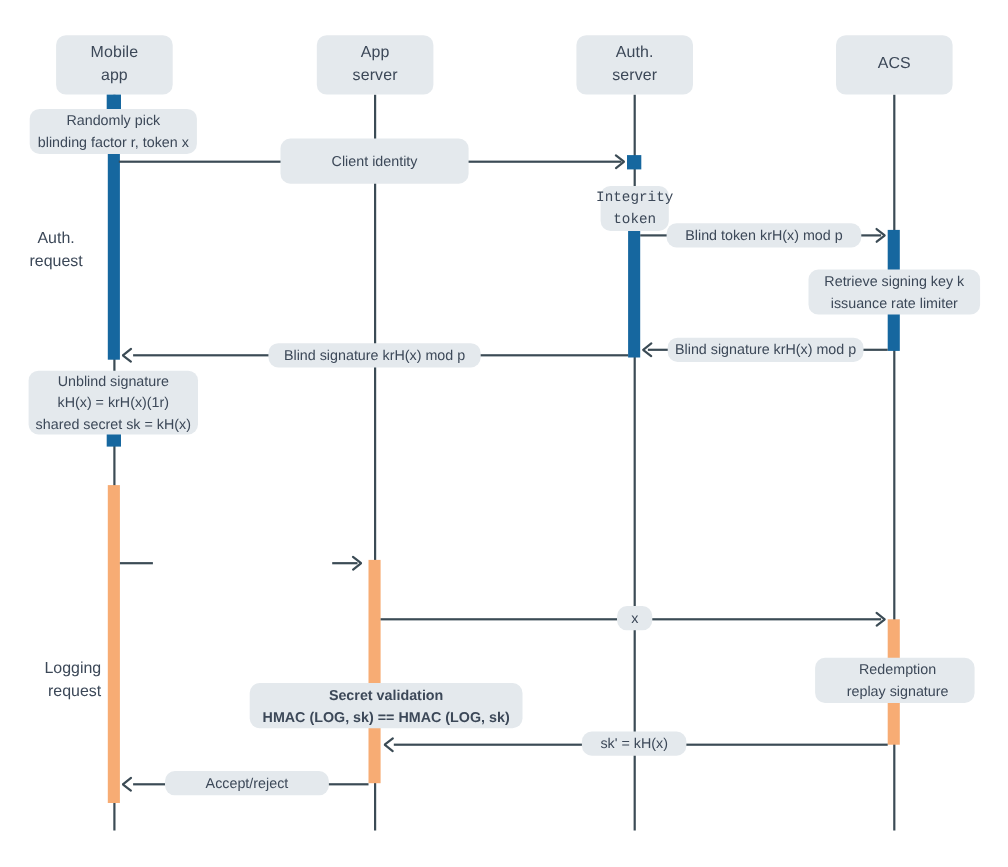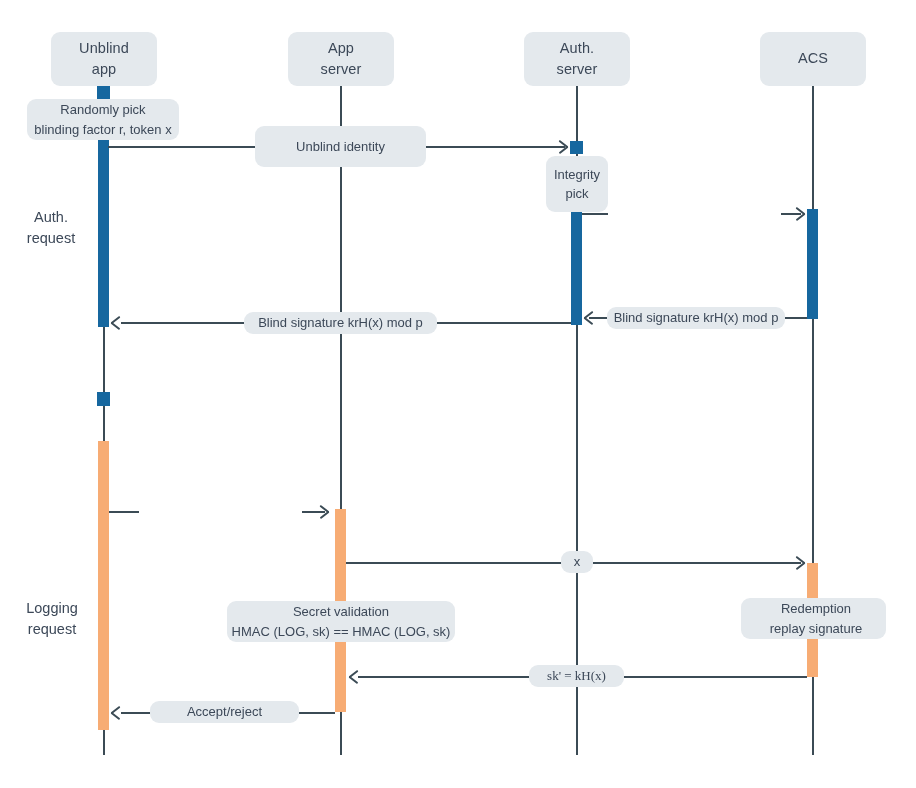--- a/index.html
+++ b/index.html
@@ -100,21 +100,21 @@
 
 <div id="stage">
 
   <div class="lifeline" style="left:103px;top:86px;height:669px;"></div>
   <div class="lifeline" style="left:340px;top:86px;height:669px;"></div>
   <div class="lifeline" style="left:576px;top:86px;height:669px;"></div>
   <div class="lifeline" style="left:812px;top:86px;height:669px;"></div>
 
   <div class="actor" style="left:51px;top:32px;width:106px;height:54px;">
     <div>
-      <span>Unblind</span>
+      <span>Mobile</span>
       <span>app</span>
     </div>
   </div>
   <div class="actor" style="left:288px;top:32px;width:106px;height:54px;">
     <div>
       <span>App</span>
       <span>server</span>
     </div>
   </div>
   <div class="actor" style="left:524px;top:32px;width:106px;height:54px;">
@@ -126,21 +126,21 @@
   <div class="actor" style="left:760px;top:32px;width:106px;height:54px;">
     <div>
       <span>ACS</span>
     </div>
   </div>
 
   <div class="phase" style="left:16px;top:207px;width:70px;">
     <span>Auth.</span>
     <span>request</span>
   </div>
-  <div class="phase" style="left:12px;top:598px;width:80px;">
+  <div class="phase" style="left:12px;top:598px;width:80px;text-align:right;">
     <span>Logging</span>
     <span>request</span>
   </div>
 
   <div class="act blue stub" style="left:97px;top:86px;height:14px;"></div>
 
   <div class="act blue" style="left:98px;top:137px;height:190px;"></div>
 
   <div class="act blue stub" style="left:97px;top:392px;height:14px;"></div>
 
@@ -207,63 +207,79 @@
 
   <div class="conn" style="left:121px;top:712px;width:30px;"></div>
   <div class="conn" style="left:298px;top:712px;width:37px;"></div>
   <div class="ahead left" style="left:110px;top:707px;">
       <i></i>
       <i></i>
     </div>
 
   <div class="pill" style="left:255px;top:126px;width:171px;height:41px;">
     <div>
-      <span>Unblind identity</span>
-    </div>
-  </div>
-
+      <span>Client identity</span>
+    </div>
+  </div>
+
+  <div class="pill" style="left:606px;top:203px;width:177px;height:22px;">
+    <span>Blind token krH(x) mod p</span>
+  </div>
 
   <div class="pill" style="left:607px;top:307px;width:178px;height:22px;">
     <span>Blind signature krH(x) mod p</span>
   </div>
 
   <div class="pill" style="left:244px;top:312px;width:193px;height:22px;">
     <span>Blind signature krH(x) mod p</span>
   </div>
 
 
   <div class="pill tiny" style="left:561px;top:551px;width:32px;height:22px;">
     <span>x</span>
   </div>
 
-  <div class="pill" style="left:529px;top:665px;width:95px;height:22px;font-family:Liberation Serif, serif;">
+  <div class="pill" style="left:529px;top:665px;width:95px;height:22px;">
     <span>sk' = kH(x)</span>
   </div>
 
   <div class="pill" style="left:150px;top:701px;width:149px;height:22px;">
     <span>Accept/reject</span>
   </div>
 
   <div class="pill" style="left:27px;top:99px;width:152px;height:41px;">
     <div>
       <span>Randomly pick</span>
       <span>blinding factor r, token x</span>
     </div>
   </div>
 
-  <div class="pill" style="left:546px;top:156px;width:62px;height:56px;">
+  <div class="pill" style="left:546px;top:169px;width:62px;height:41px;font-family:Liberation Mono, monospace;">
     <div>
       <span>Integrity</span>
-      <span>pick</span>
-    </div>
-  </div>
-
-
-
-  <div class="pill" style="left:227px;top:601px;width:228px;height:41px;">
+      <span>token</span>
+    </div>
+  </div>
+
+  <div class="pill" style="left:735px;top:245px;width:156px;height:41px;">
+    <div>
+      <span>Retrieve signing key k</span>
+      <span>issuance rate limiter</span>
+    </div>
+  </div>
+
+  <div class="pill" style="left:26px;top:337px;width:154px;height:58px;">
+    <div>
+      <span>Unblind signature</span>
+      <span>kH(x) = krH(x)(1r)</span>
+      <span>shared secret sk = kH(x)</span>
+    </div>
+  </div>
+
+  <div class="pill" style="left:227px;top:621px;width:248px;height:41px;font-weight:bold;">
     <div>
       <span>Secret validation</span>
       <span>HMAC (LOG, sk) == HMAC (LOG, sk)</span>
     </div>
   </div>
 
   <div class="pill" style="left:741px;top:598px;width:145px;height:41px;padding-left:17px;">
     <div>
       <span>Redemption</span>
       <span>replay signature</span>

